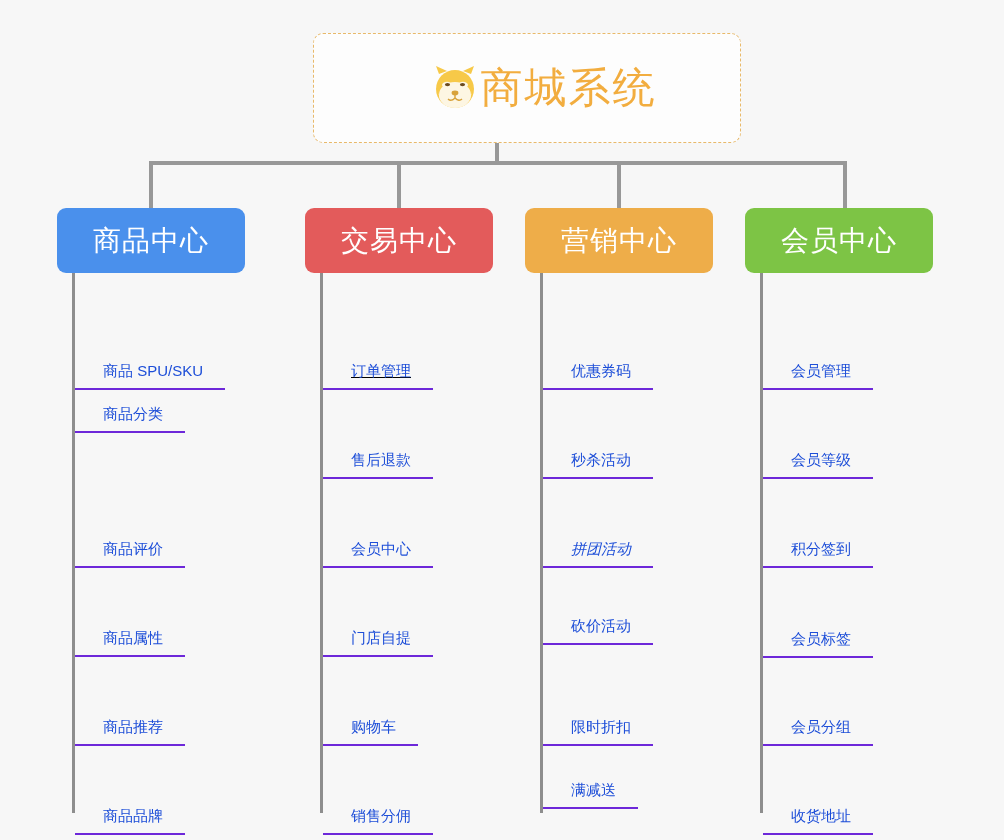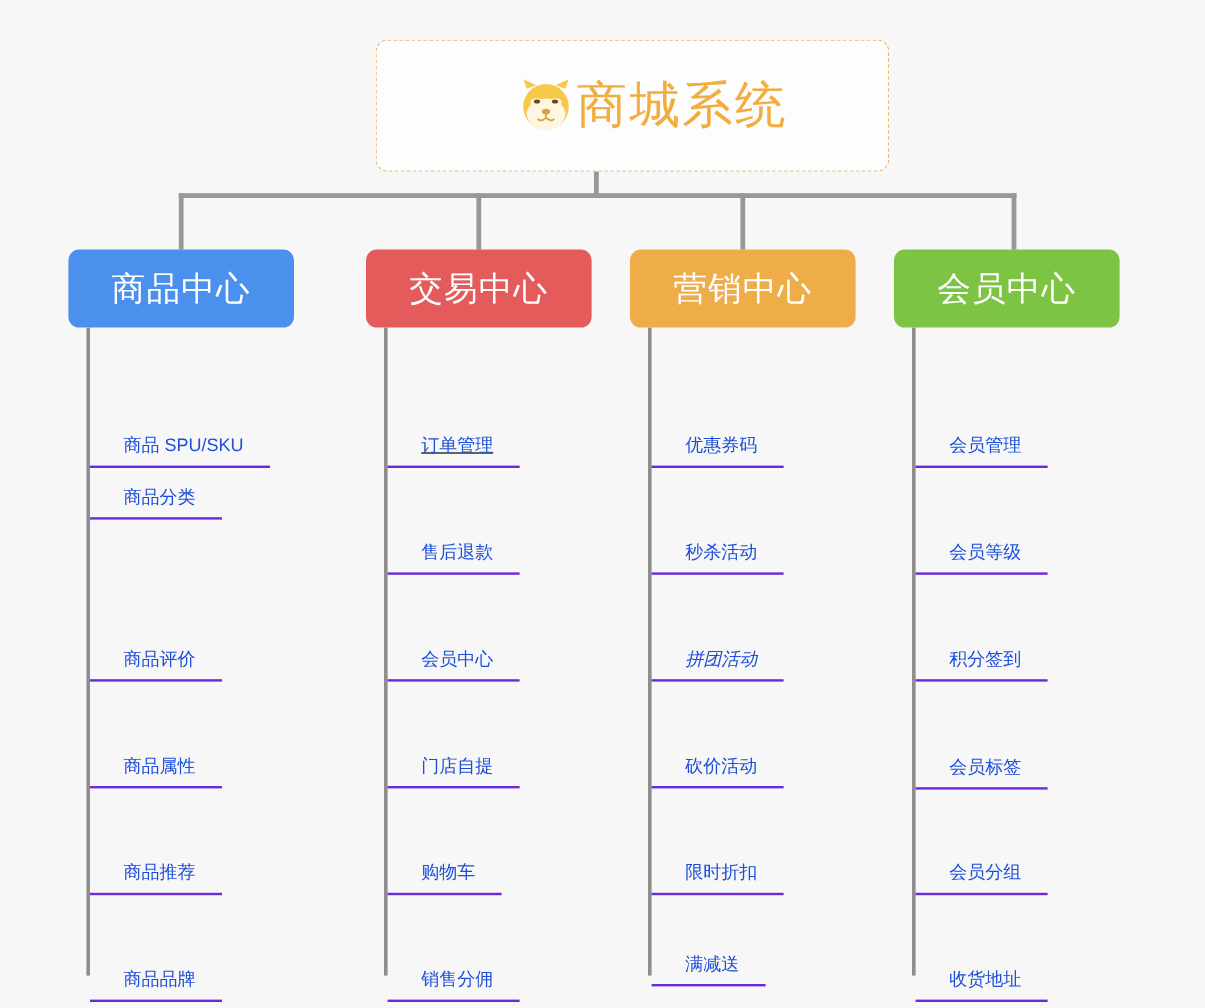--- a/index.html
+++ b/index.html
@@ -219,27 +219,27 @@
       <ul class="leaf-list">
         <li class="leaf-item" style="top: 28px;">
           <span class="leaf-label">优惠券码</span>
         </li>
         <li class="leaf-item" style="top: 117px;">
           <span class="leaf-label">秒杀活动</span>
         </li>
         <li class="leaf-item" style="top: 206px; font-style: italic;">
           <span class="leaf-label">拼团活动</span>
         </li>
-        <li class="leaf-item" style="top: 295px;">
+        <li class="leaf-item" style="top: 283px;">
           <span class="leaf-label">砍价活动</span>
         </li>
         <li class="leaf-item" style="top: 384px;">
           <span class="leaf-label">限时折扣</span>
         </li>
-        <li class="leaf-item" style="top: 460px;">
+        <li class="leaf-item" style="top: 447px;">
           <span class="leaf-label">满减送</span>
         </li>
       </ul>
     </div>
     <div class="branch" style="left: 745px;">
       <div class="branch-header" style="background: rgb(125, 196, 69);">
         <span class="branch-header-label">会员中心</span>
       </div>
       <div class="branch-spine" style="height: 540px;"></div>
       <ul class="leaf-list">

